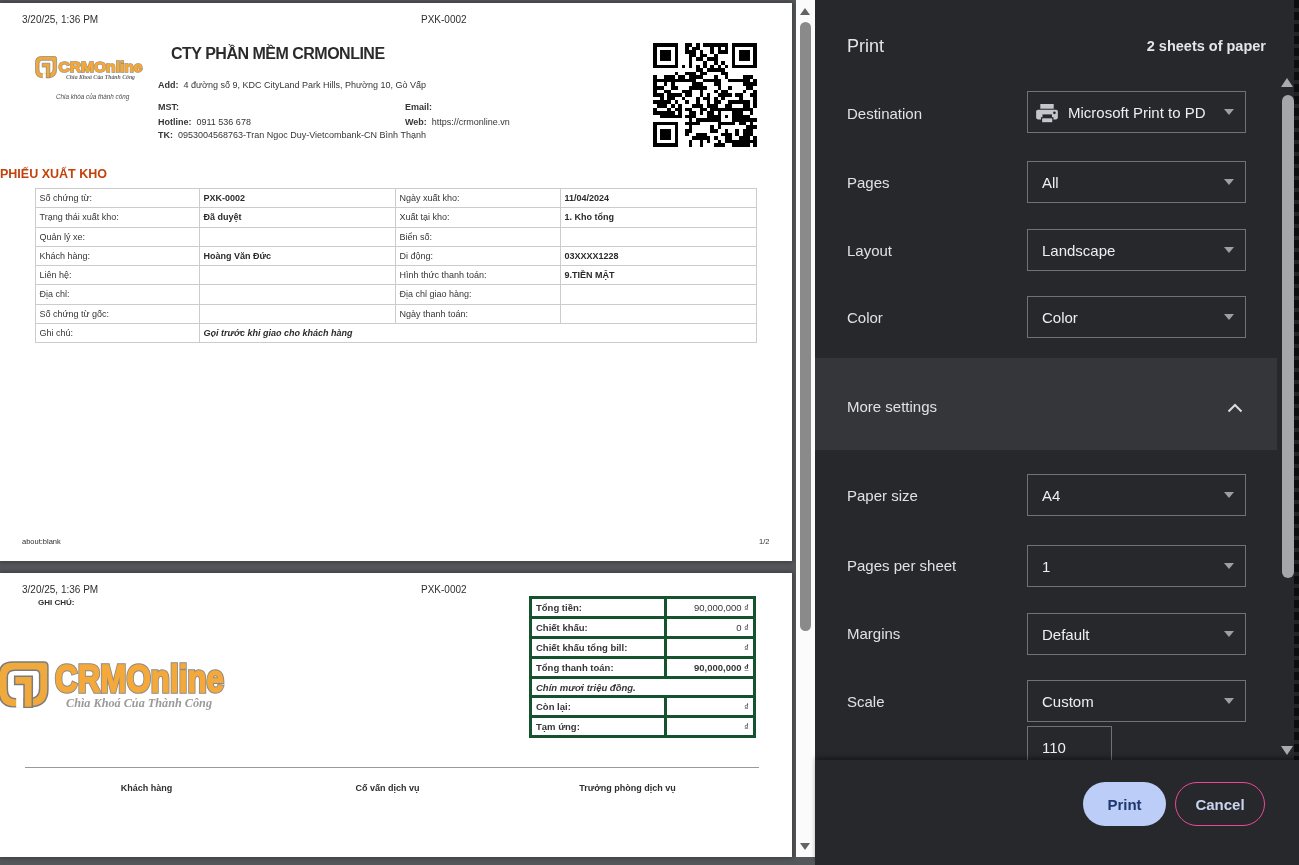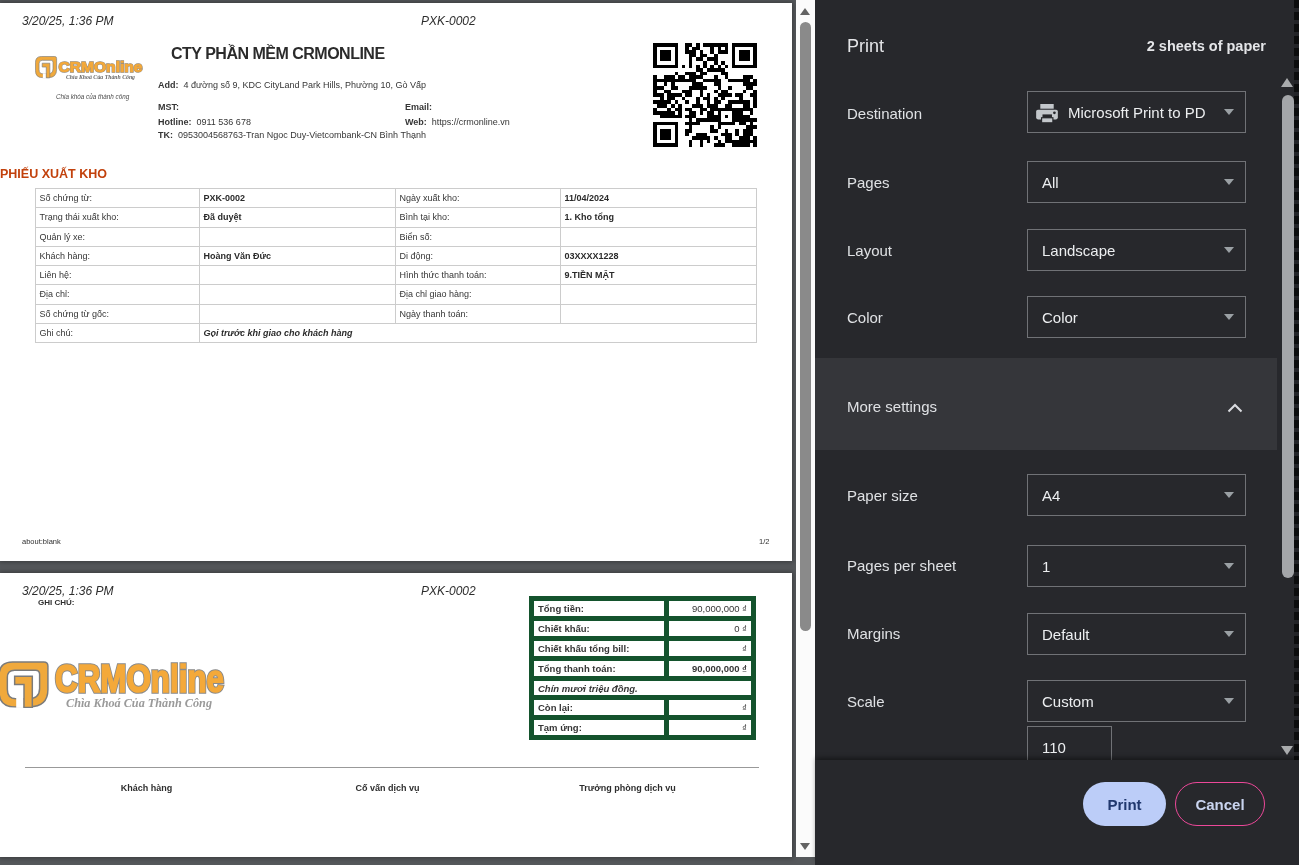--- a/index.html
+++ b/index.html
@@ -6,29 +6,29 @@
   svg { display:block; }
   html,body { width:1299px; height:865px; overflow:hidden; }
   body { font-family:"Liberation Sans", sans-serif; position:relative; background:#55585b; }
   .abs { position:absolute; }
   
   #preview { position:absolute; left:0; top:0; width:796px; height:865px; background:#55585b; }
   .page { position:absolute; left:0; background:#fff; box-shadow:0 0 5px 1px rgba(0,0,0,.35); }
   #p1 { top:3px; width:792px; height:557.5px; }
   #p2 { top:572.5px; width:792px; height:284.5px; }
   .doc { color:#333; }
-  .hdr7 { font-size:12px; color:#2e2e2e;font-style:italic; }
+  .hdr7 { font-size:10px; color:#2e2e2e; }
   
   table { border-collapse:collapse; }
   #t1 { position:absolute; left:34.5px; top:185px; width:722px; table-layout:fixed; }
   #t1 td { border:1px solid #ccc; height:19.25px; font-size:9px; color:#363636; padding:0 0 0 4px; vertical-align:middle; white-space:nowrap; overflow:hidden; }
   #t1 td.v { font-weight:bold; color:#2a2a2a; }
   
   #t2 { position:absolute; left:529px; top:23.5px; width:227px; table-layout:fixed; }
-  #t2 td { border:5px solid #14532d; height:19.9px; font-size:9.5px; color:#363636; padding:0 4px; vertical-align:middle; white-space:nowrap; }
+  #t2 td { border:3px solid #14532d; height:19.9px; font-size:9.5px; color:#363636; padding:0 4px; vertical-align:middle; white-space:nowrap; }
   #t2 td:first-child { font-weight:bold; }
   #t2 td.r { text-align:right; }
   
   #lsb { position:absolute; left:796px; top:0; width:19px; height:857px; background:#fbfbfb; }
   #lsb .thumb { position:absolute; left:4px; top:22px; width:11px; height:609px; background:#8a8a8a; border-radius:6px; }
   .tri { width:0; height:0; position:absolute; }
   
   #panel { position:absolute; left:815px; top:0; width:484px; height:865px; background:#27282c; color:#e2e3e6; }
   .lbl { position:absolute; left:32px; font-size:15px; color:#dfe1e4; }
   .dd { position:absolute; left:212px; width:219px; height:42px; border:1px solid #707276; border-radius:0; font-size:15px; color:#eceef0; display:flex; align-items:center; padding-left:14px; }
@@ -82,21 +82,21 @@
       <tbody>
           <tr>
             <td>Số chứng từ:</td>
             <td class="v">PXK-0002</td>
             <td>Ngày xuất kho:</td>
             <td class="v">11/04/2024</td>
           </tr>
       <tr>
             <td>Trạng thái xuất kho:</td>
             <td class="v">Đã duyệt</td>
-            <td>Bình tại kho:</td>
+            <td>Xuất tại kho:</td>
             <td class="v">1. Kho tổng</td>
           </tr>
       <tr>
             <td>Quản lý xe:</td>
             <td></td>
             <td>Biển số:</td>
             <td></td>
           </tr>
       <tr>
             <td>Khách hàng:</td>

